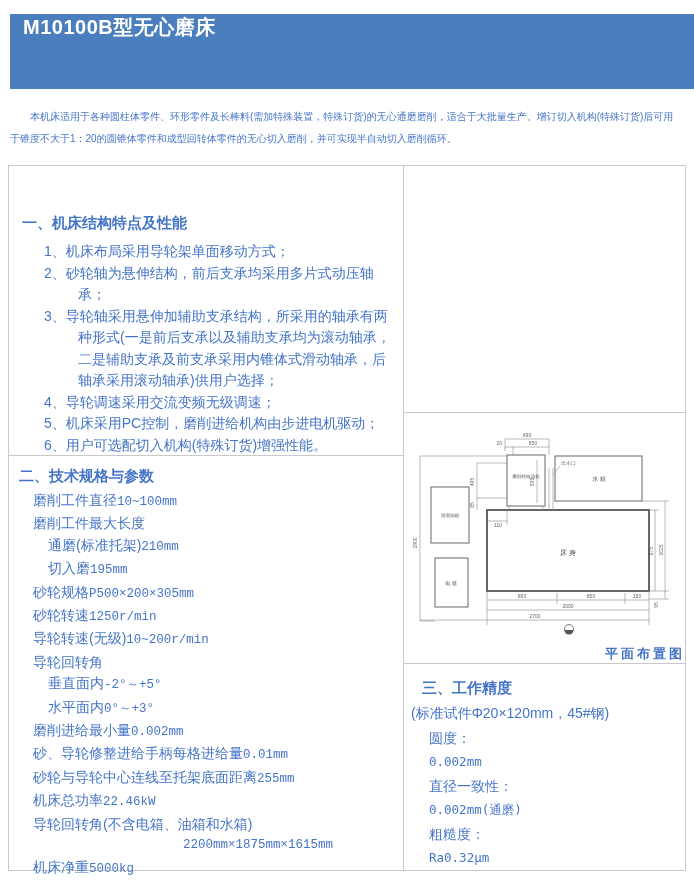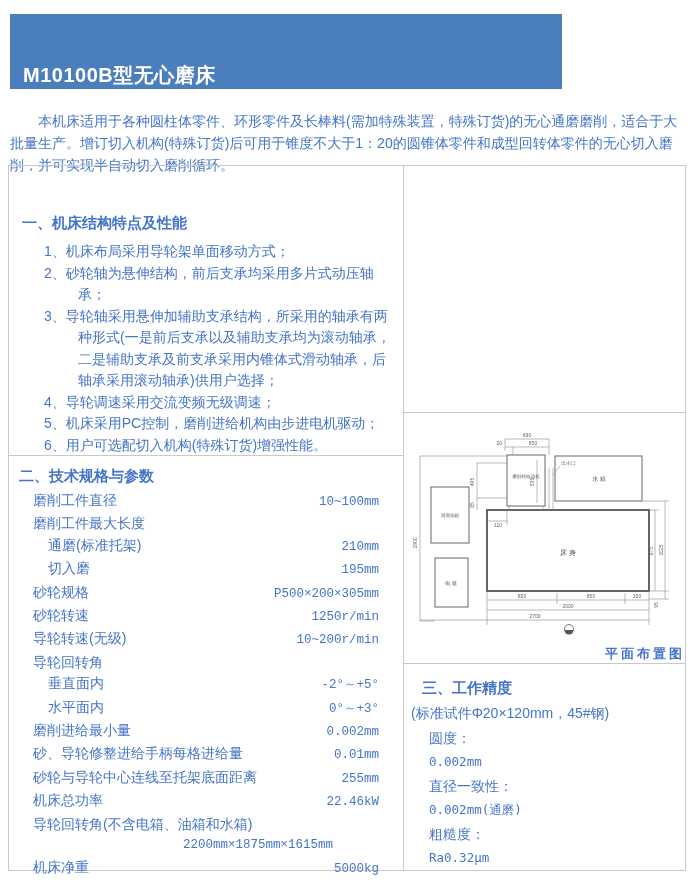--- a/index.html
+++ b/index.html
@@ -10,48 +10,48 @@
     --draw-dim:#8a8a8a;
   }
   html,body{margin:0;padding:0;}
   body{
     width:694px;height:887px;background:#ffffff;
     font-family:"Liberation Sans",sans-serif;
     color:var(--text-blue);
     position:relative;overflow:hidden;
   }
   .header{
-    position:absolute;left:10px;top:14px;width:552px;height:75px;
+    position:absolute;left:10px;top:14px;width:684px;height:75px;
     background:var(--header-bg);color:#ffffff;
-    display:flex;align-items:flex-end;box-sizing:border-box;padding-left:13px;
+    display:flex;align-items:flex-start;box-sizing:border-box;padding-left:13px;
     font-size:20px;font-weight:bold;letter-spacing:0.5px;
   }
   .intro{
     position:absolute;left:10px;top:96px;width:672px;
-    font-size:14px;line-height:22px;text-indent:2em;
+    font-size:10px;line-height:22px;text-indent:2em;
   }
   .grid{
     position:absolute;left:8px;top:165px;width:678px;height:706px;
     box-sizing:border-box;border:1px solid var(--border-gray);
     display:flex;
   }
   .col-left{width:395px;box-sizing:border-box;border-right:1px solid var(--border-gray);display:flex;flex-direction:column;}
   .col-right{flex:1;display:flex;flex-direction:column;}
   .cell{box-sizing:border-box;}
   .cell-features{height:290px;border-bottom:1px solid var(--border-gray);padding:46px 12px 0 13px;}
   .cell-specs{flex:1;padding-top:9px;}
   .cell-empty{height:290px;border-bottom:1px solid var(--border-gray);}
   .cell-diagram{height:279px;border-bottom:1px solid var(--border-gray);display:flex;flex-direction:column;align-items:flex-end;}
   .cell-accuracy{flex:1;padding:13px 8px 0 7px;}
   .sec-heading{font-size:15px;font-weight:bold;line-height:22px;}
   .feat-list{margin-top:7px;margin-left:14px;}
   .feat-item{font-size:14px;line-height:21.5px;padding-left:42px;text-indent:-34px;}
   .spec-heading{margin-left:10px;}
   .spec-rows{margin-top:3px;}
-  .spec-row{display:flex;justify-content:space-between;align-items:baseline;line-height:21.4px;}
+  .spec-row{display:flex;align-items:baseline;line-height:21.4px;}
   .spec-label{font-size:14px;margin-left:24px;white-space:nowrap;}
   .spec-row.indent .spec-label{margin-left:39px;}
   .spec-value{font-family:Liberation Mono, monospace;font-size:12.5px;margin-right:24px;white-space:nowrap;}
   .spec-row.dims-line{justify-content:flex-end;}
   .spec-row.dims-line .spec-value{margin-right:70px;}
   .diagram-svg{margin-top:8px;}
   .diagram-caption{font-size:13px;font-weight:bold;letter-spacing:3px;margin-top:4px;}
   .acc-heading{margin-left:11px;}
   .acc-note{font-size:14px;line-height:22px;margin-top:3px;}
   .acc-rows{margin-left:18px;margin-top:2px;}

